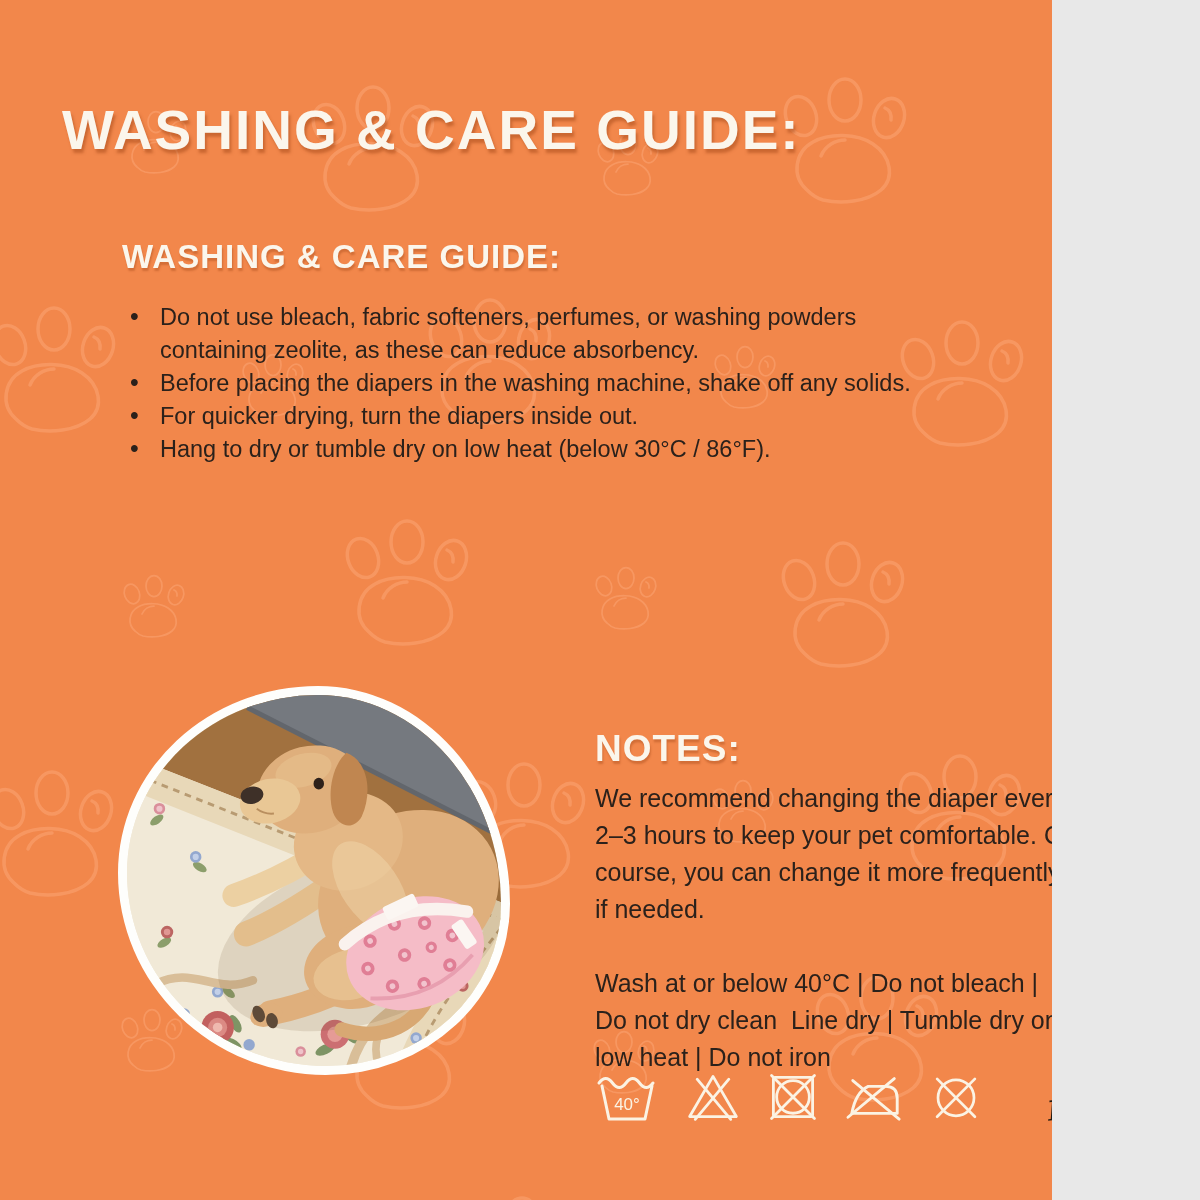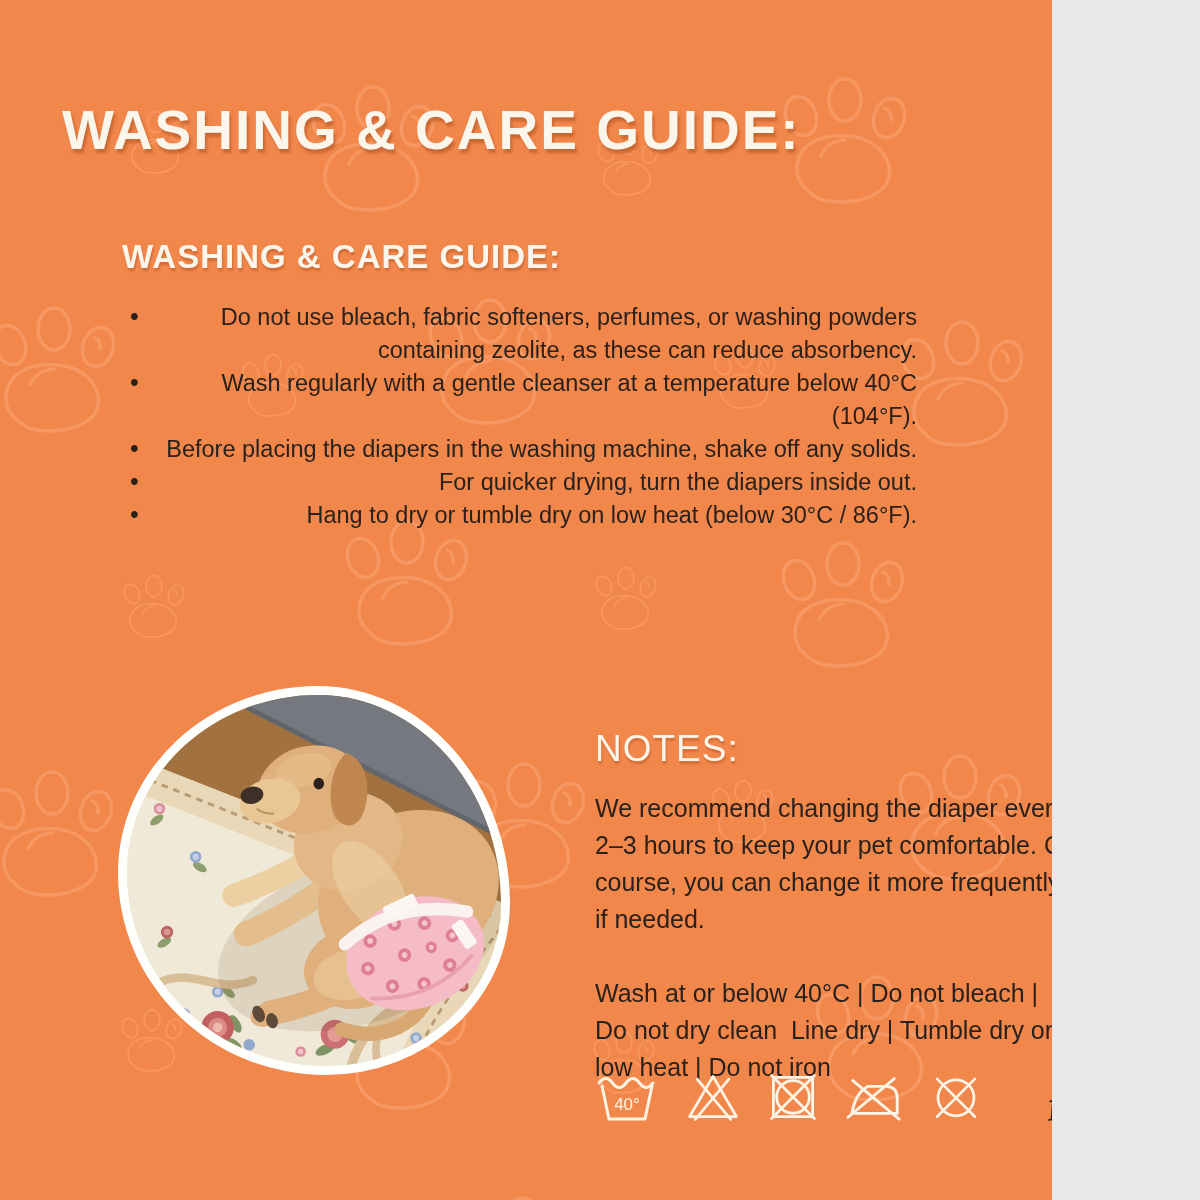--- a/index.html
+++ b/index.html
@@ -19,35 +19,34 @@
   }
   .care{position:absolute;left:122px;top:238px;width:795px;}
   .care h2{
     margin:0 0 25px 0;font-size:33px;font-weight:800;letter-spacing:1px;
     color:var(--heading-text,#FBF6EC);text-shadow:1px 3px 2px rgba(163,72,24,.4);
   }
   .care ul{margin:0;padding:0;list-style:none;}
   .care li{
     position:relative;padding-left:38px;font-size:23.5px;line-height:33px;
     color:var(--body-text,#2B211B);
-    text-align:right;
   }
   .care li::before{content:"•";position:absolute;left:8px;top:-1px;font-size:25px;}
 
   .photo{
     position:absolute;left:118px;top:686px;width:392px;height:389px;box-sizing:border-box;
     border:9px solid #FEFEFC;
     border-radius:51% 49% 47% 53% / 48% 56% 44% 52%;
     overflow:hidden;background:#F1E9D7;
   }
   .photo svg{display:block;width:100%;height:100%;}
 
   .notes{position:absolute;left:595px;top:728px;width:478px;}
   .notes h2{
-    margin:0 0 20px 0;font-size:37px;font-weight:400;letter-spacing:1px;
+    margin:0 0 10px 0;font-size:37px;font-weight:700;letter-spacing:1px;
     color:var(--heading-text,#FBF6EC);text-shadow:1px 3px 2px rgba(163,72,24,.4);
   }
   .notes .note-body{margin:0 0 37px 0;font-size:25px;line-height:37px;color:var(--body-text,#2B211B);}
   .notes .wash-summary{margin:0;font-size:25px;line-height:37px;color:var(--body-text,#2B211B);white-space:pre-wrap;}
 
   .symbols{position:absolute;left:593px;top:1068px;display:flex;align-items:flex-end;gap:24px;}
   .symbols svg{display:block;}
   .sym{fill:none;stroke:var(--icon-stroke,#FBF3E4);stroke-width:3;stroke-linecap:round;stroke-linejoin:round;}
   .sym-text{fill:var(--icon-stroke,#FBF3E4);stroke:none;font-family:"Liberation Sans",sans-serif;font-size:17px;font-weight:400;}
 
@@ -133,21 +132,20 @@
       <use href="#paw" xlink:href="#paw" transform="translate(1214,1272) scale(0.5)"></use>
       <use href="#paw" xlink:href="#paw" transform="translate(1432,1283) scale(1)"></use>
     </svg>
 
   <h1 class="main-title">WASHING &amp; CARE GUIDE:</h1>
 
   <section class="care">
     <h2>WASHING &amp; CARE GUIDE:</h2>
     <ul>
       <li>Do not use bleach, fabric softeners, perfumes, or washing powders containing zeolite, as these can reduce absorbency.</li>
-      <li>Wash regularly with a gentle cleanser at a temperature below 40°C (104°F).</li>
       <li>Before placing the diapers in the washing machine, shake off any solids.</li>
       <li>For quicker drying, turn the diapers inside out.</li>
       <li>Hang to dry or tumble dry on low heat (below 30°C / 86°F).</li>
     </ul>
   </section>
 
   <div class="photo">
     <svg viewBox="0 0 392 385" preserveAspectRatio="none" aria-hidden="true">
 
       <rect x="0" y="0" width="392" height="385" fill="#F1E9D7"></rect>

